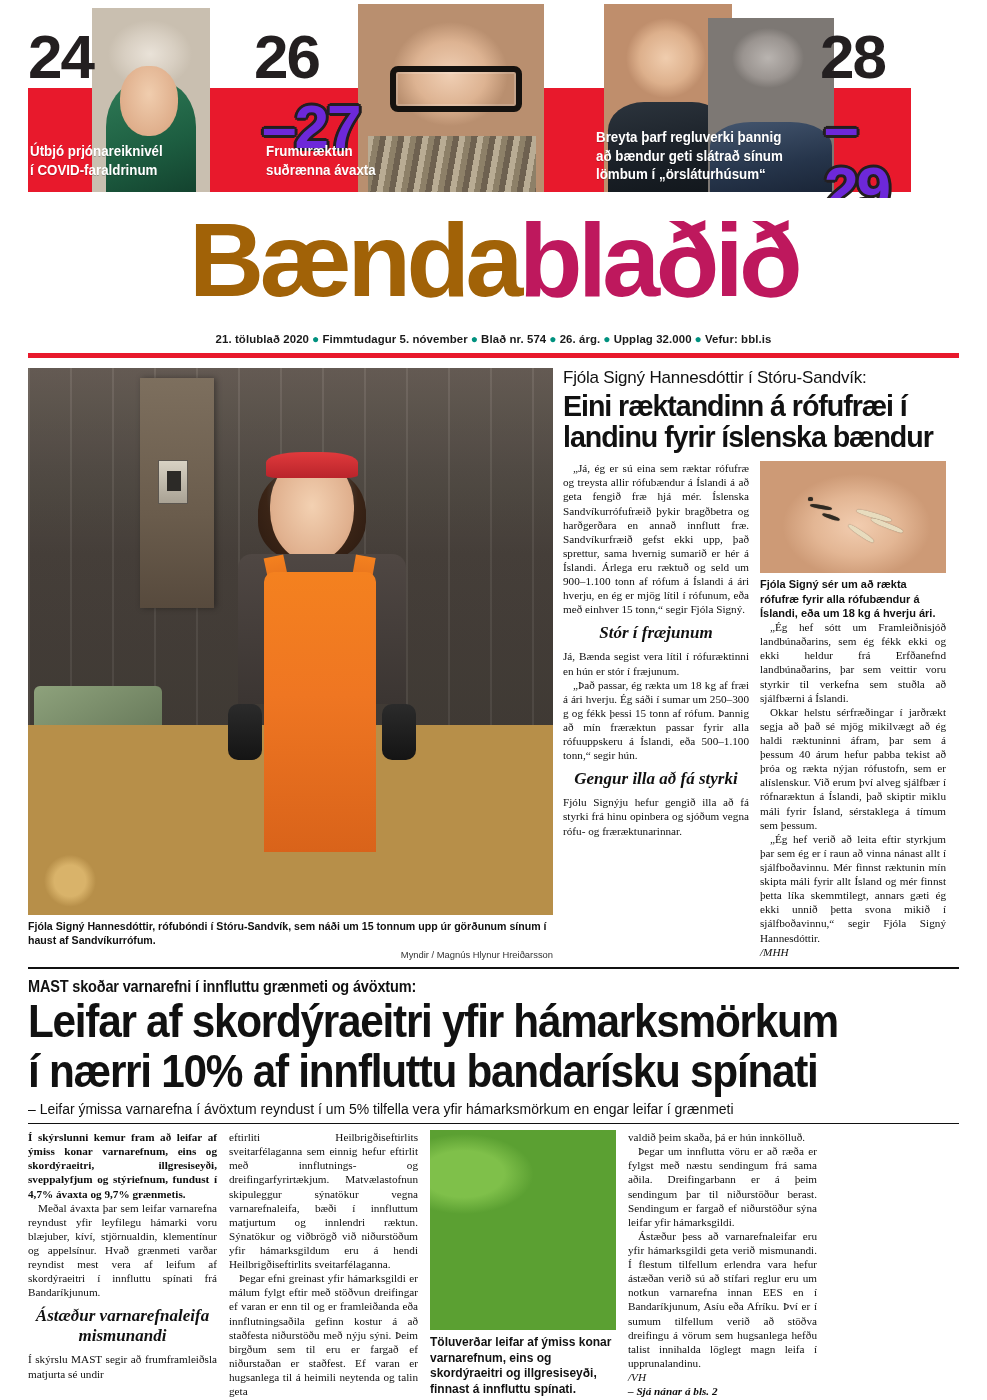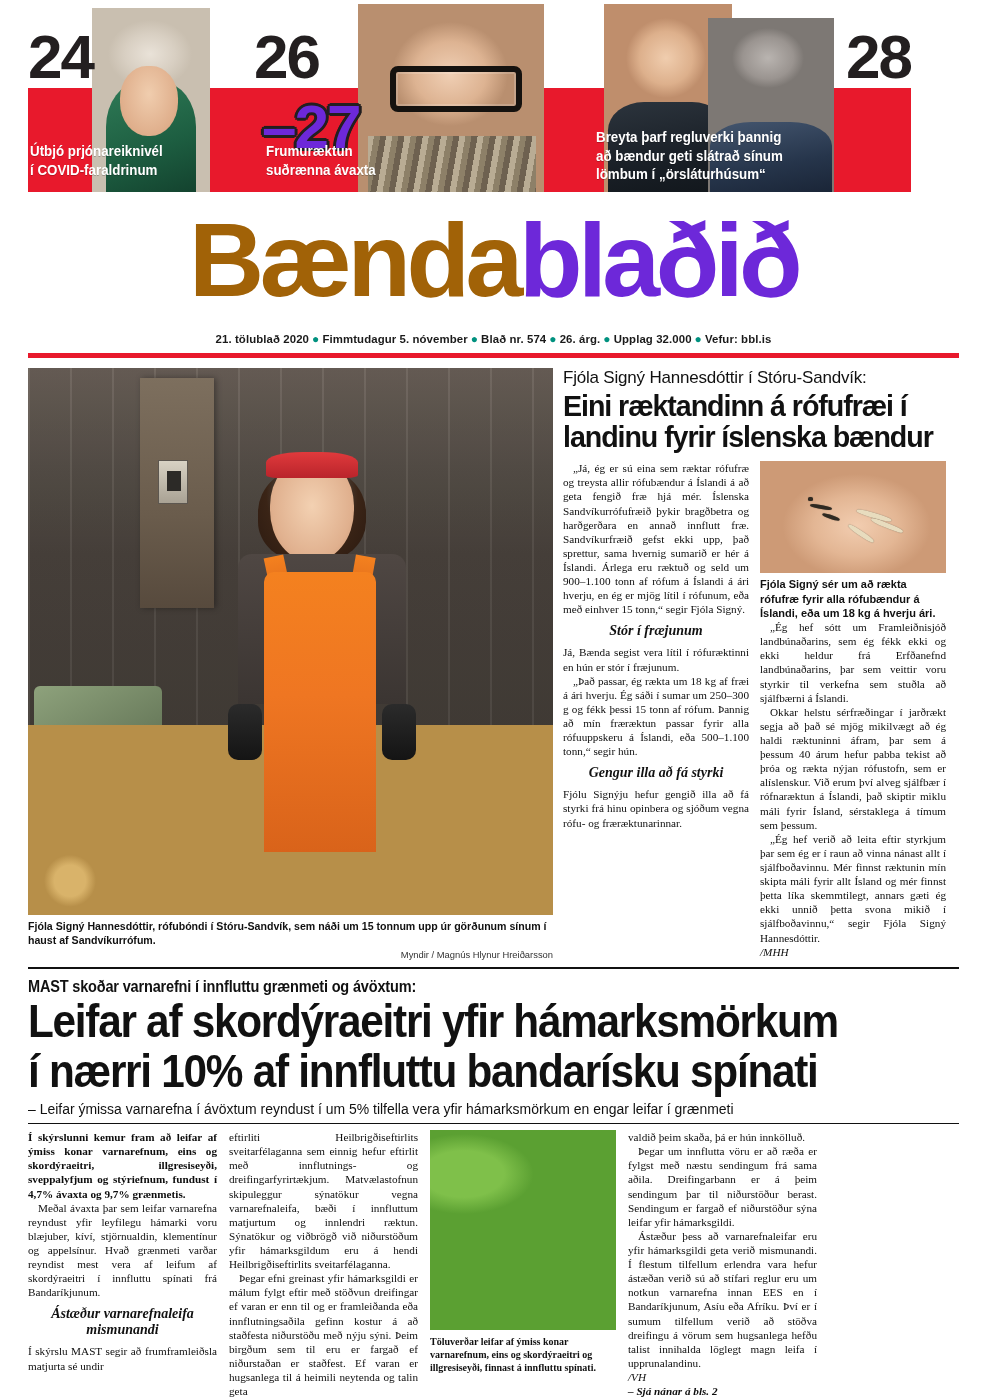--- a/index.html
+++ b/index.html
@@ -128,21 +128,21 @@
   .logo {
     font-family: "Liberation Sans", sans-serif;
     font-weight: 700;
     font-size: 104px;
     letter-spacing: -4.5px;
     line-height: 1;
     white-space: nowrap;
     margin-top: 6px;
   }
   .logo .a { color: #a16207; }
-  .logo .b { color: #6d28d9; }
+  .logo .b { color: #be185d; }
 
   .dateline {
     text-align: center;
     font-size: 11.4px;
     font-weight: 700;
     color: #1a1a1a;
     letter-spacing: .1px;
     margin-top: 2px;
   }
   .dateline .dot { color: #00917f; font-size: 12px; padding: 0 3px; }
@@ -286,21 +286,21 @@
     text-align: justify;
     color: #0d0d0d;
     text-indent: 10px;
     hyphens: auto;
   }
   p.body.lead { font-weight: 700; text-indent: 0; }
   p.body.noind { text-indent: 0; }
   .subhead {
     font-family: "Liberation Serif", serif;
     font-weight: 700; font-style: italic;
-    font-size: 14px; text-align: center;
+    font-size: 17px; text-align: center;
     margin: 7px 0 6px 0; color: #111;
   }
   .inline-photo {
     width: 186px; height: 112px; margin-bottom: 4px;
     background:
       radial-gradient(ellipse 74px 52px at 52% 58%, #f2cdb0 0%, #e3b694 58%, #cd9a76 100%),
       linear-gradient(160deg, #6f8f55 0%, #4f6f3c 44%, #35512a 100%);
     position: relative; overflow: hidden;
   }
   .inline-photo .seed {
@@ -346,21 +346,21 @@
       radial-gradient(ellipse 70px 40px at 18% 22%, #7fc04a 0 58%, #5ba032 100%),
       radial-gradient(ellipse 64px 38px at 54% 14%, #8fcf58 0 56%, #67ad3a 100%),
       radial-gradient(ellipse 74px 44px at 86% 26%, #74b844 0 58%, #4f9630 100%),
       radial-gradient(ellipse 68px 42px at 30% 60%, #9ad964 0 56%, #6eb43d 100%),
       radial-gradient(ellipse 72px 40px at 70% 62%, #7ec252 0 58%, #579c33 100%),
       radial-gradient(ellipse 66px 40px at 12% 88%, #8ccb55 0 56%, #5fa436 100%),
       radial-gradient(ellipse 70px 42px at 56% 92%, #6fb543 0 58%, #4b9130 100%),
       radial-gradient(ellipse 60px 36px at 92% 84%, #95d460 0 56%, #6aae3b 100%),
       linear-gradient(160deg, #4e9330 0%, #2f6f22 100%);
   }
-  .spin-cap { font-size: 10px; font-weight: 700; line-height: 1.3; color:#111;font-family:Liberation Serif, serif; }
+  .spin-cap { font-size: 12px; font-weight: 700; line-height: 1.3; color:#111; }
   .right-sig { text-align: right; font-style: italic; }
   .see-more { text-align: right; font-style: italic; font-weight: 700; }
 </style>
 </head>
 <body>
 
 <div class="page">
 
   <div class="teaser">
     <div class="teaser-redbar"></div>
@@ -372,21 +372,22 @@
 
     <div class="teaser-num" style="left:28px; top:26px;">24</div>
     <div class="teaser-text" style="left:30px; top:142px;">Útbjó prjónareiknivél
 í COVID-faraldrinum</div>
 
     <div class="teaser-num" style="left:254px; top:26px;">26</div>
     <div class="teaser-num onred" style="left:262px; top:96px;">–27</div>
     <div class="teaser-text" style="left:266px; top:142px;">Frumuræktun
 suðrænna ávaxta</div>
 
-    <div class="teaser-num" style="left:846px; top:26px;">28</div>
+    <div class="teaser-num" style="left:820px; top:26px;">28</div>
+    <div class="teaser-num onred" style="left:824px; top:96px;">–29</div>
     <div class="teaser-text" style="left:596px; top:128px;">Breyta þarf regluverki þannig
 að bændur geti slátrað sínum
 lömbum í „örsláturhúsum“</div>
   </div>
 
   <div class="masthead">
     <div class="logo"><span class="a">Bænda</span><span class="b">blaðið</span></div>
   </div>
 
   <div class="dateline"><span>21. tölublað 2020</span><span class="dot">●</span><span>Fimmtudagur 5. nóvember</span><span class="dot">●</span><span>Blað nr. 574</span><span class="dot">●</span><span>26. árg.</span><span class="dot">●</span><span>Upplag 32.000</span><span class="dot">●</span><span>Vefur: bbl.is</span></div>

